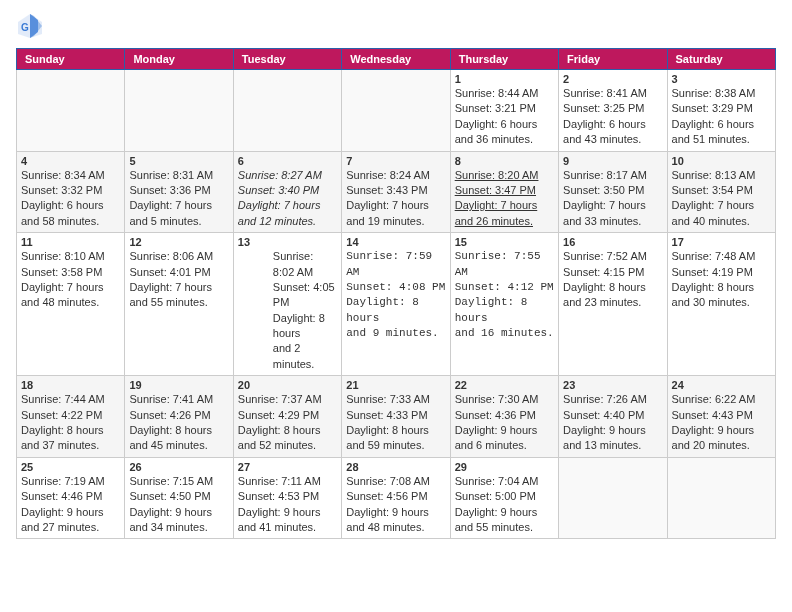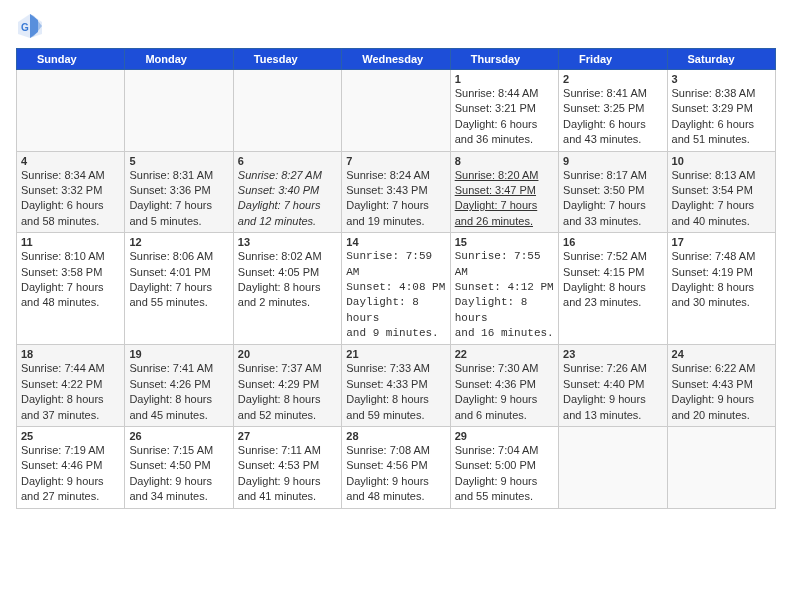--- a/index.html
+++ b/index.html
@@ -57,25 +57,25 @@
     .cal-subtitle {
       font-size: 14px;
       color: #555;
     }
     table {
       width: 100%;
       border-collapse: collapse;
       table-layout: fixed;
     }
     thead tr th {
-      background: #1d4ed8;
+      background: #be185d;
       color: #fff;
       font-size: 11px;
       font-weight: bold;
-      padding: 4px 20px;
+      padding: 4px 8px;
       text-align: left;
       border: 1px solid #2a5faa;
     }
     tbody tr td {
       border: 1px solid #ccc;
       vertical-align: top;
       padding: 3px 4px;
       font-size: 9.5px;
       color: #333;
       height: 78px;
@@ -223,21 +223,21 @@
           </td>
           <td>
             <span class="day-num">12</span>
             <div class="day-info" style="white-space: pre-line;">Sunrise: 8:06 AM
 Sunset: 4:01 PM
 Daylight: 7 hours
 and 55 minutes.</div>
           </td>
           <td>
             <span class="day-num">13</span>
-            <div class="day-info" style="white-space: pre-line;">Sunrise: 8:02 AM
+            <div class="day-info" style="white-space: pre-line; margin-left: 35px;">Sunrise: 8:02 AM
 Sunset: 4:05 PM
 Daylight: 8 hours
 and 2 minutes.</div>
           </td>
           <td>
             <span class="day-num">14</span>
             <div class="day-info" style="white-space: pre-line; font-family: Liberation Mono, monospace;">Sunrise: 7:59 AM
 Sunset: 4:08 PM
 Daylight: 8 hours
 and 9 minutes.</div>

